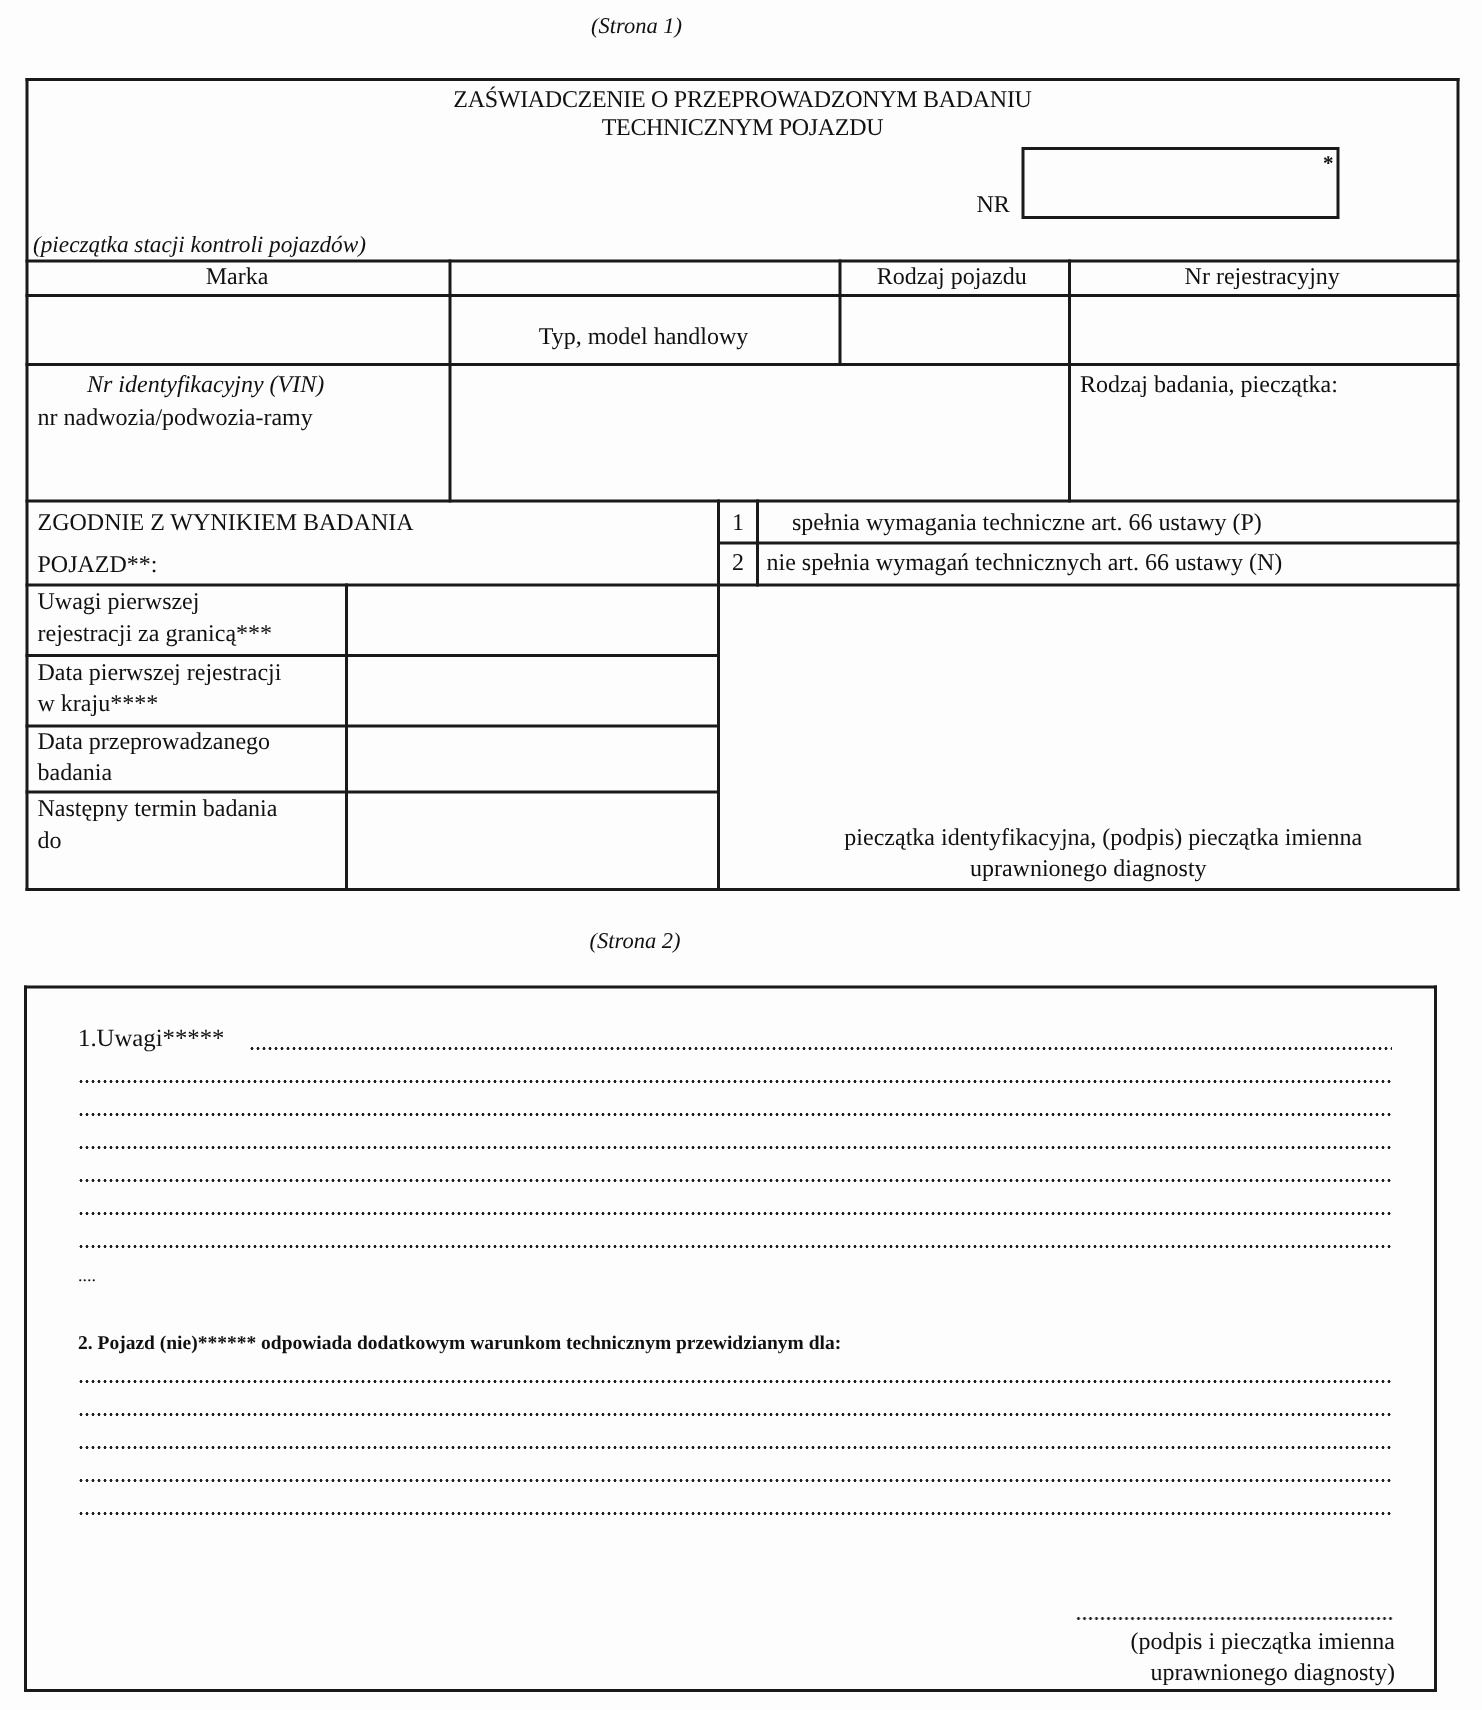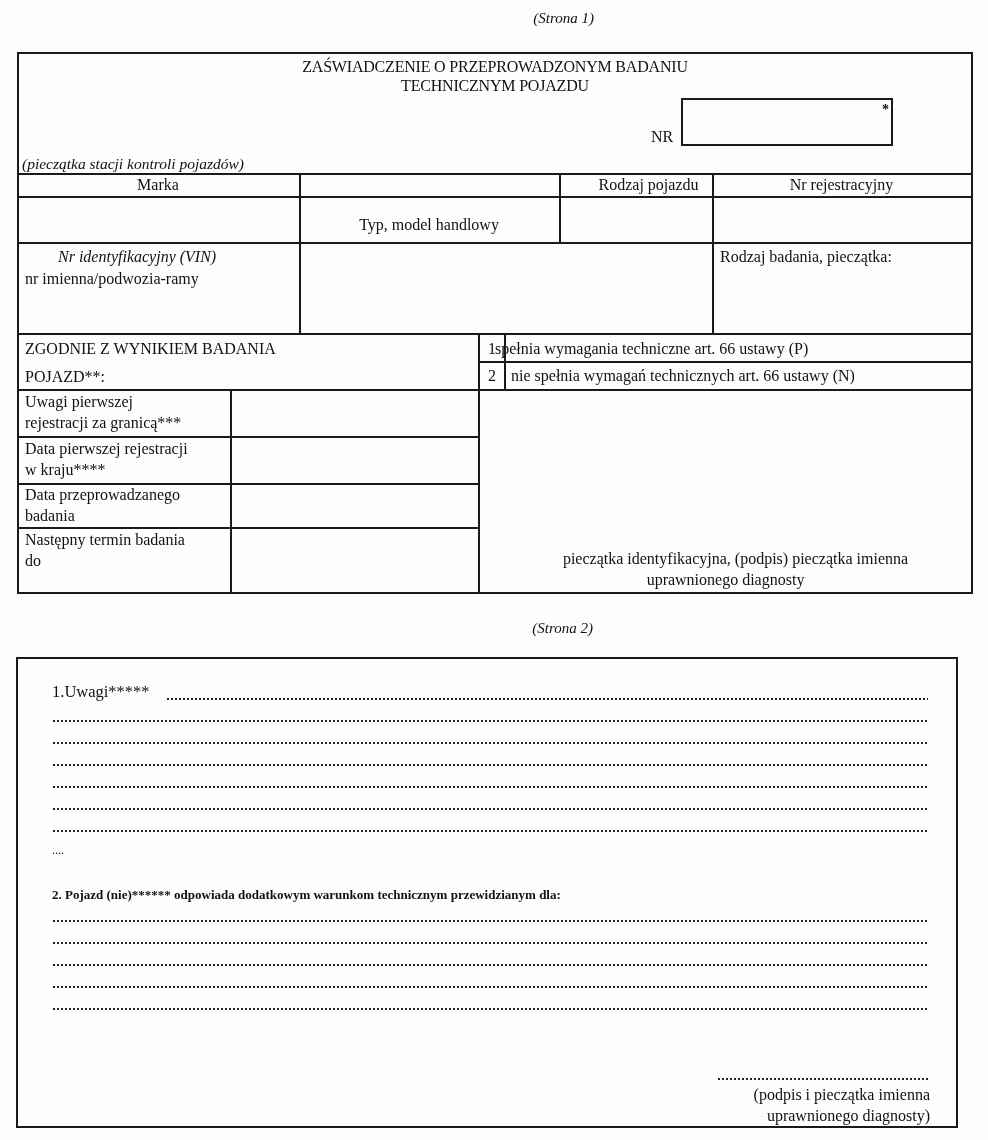--- a/index.html
+++ b/index.html
@@ -1,19 +1,19 @@
 <!DOCTYPE html>
 <html><head>
 <meta charset="utf-8">
 <style>
   html, body { margin:0; padding:0; background:#fdfdfd; }
   body { width:988px; height:1140px; position:relative; overflow:hidden;
          font-family:"Liberation Serif", "DejaVu Serif", serif; color:#111; font-size:16px; }
   .abs { position:absolute; }
-  .page-label { font-style:italic; font-size:15px; text-align:right; width:200px; }
+  .page-label { font-style:italic; font-size:15px; text-align:left; width:200px; }
   .line { position:absolute; background:#1a1a1a; }
   .h { height:2px; }
   .v { width:2px; }
   .txt { position:absolute; white-space:nowrap; line-height:18px; }
   .center { text-align:center; }
   .title { font-size:16px; letter-spacing:-0.2px; }
   .dots { position:absolute; left:52px; width:876px; height:2px;
           background-image: radial-gradient(circle, #222 0.9px, transparent 1.1px);
           background-size:4px 2px; background-repeat:repeat-x; }
   .field { position:absolute; background:transparent; border:none; outline:none; }
@@ -50,40 +50,40 @@
 
   <div class="line v" style="left:299px; top:173px; height:162px;"></div>
   <div class="line v" style="left:559px; top:173px; height:71px;"></div>
   <div class="line v" style="left:712px; top:173px; height:162px;"></div>
   <div class="line v" style="left:478px; top:333px; height:261px;"></div>
   <div class="line v" style="left:504px; top:333px; height:58px;"></div>
   <div class="line v" style="left:230px; top:389px; height:205px;"></div>
 
   <div class="txt center" style="left:17px; width:282px; top:176px;">Marka</div>
   <div class="txt center" style="left:299px; width:260px; top:176px;margin-top:40px;">Typ, model handlowy</div>
-  <div class="txt center" style="left:559px; width:179px; top:176px;">Rodzaj pojazdu</div>
+  <div class="txt center" style="left:545px; width:179px; top:176px;">Rodzaj pojazdu</div>
   <div class="txt center" style="left:712px; width:259px; top:176px;">Nr rejestracyjny</div>
 
   <div class="field txt" style="left:22px; top:212px; width:272px;"></div>
   <div class="field txt" style="left:304px; top:212px; width:250px;"></div>
   <div class="field txt" style="left:564px; top:212px; width:143px;"></div>
   <div class="field txt" style="left:717px; top:212px; width:249px;"></div>
 
   <div class="txt" style="left:58px; top:248px;font-style:italic;">Nr identyfikacyjny (VIN)</div>
-  <div class="txt" style="left:25px; top:270px;">nr imienna/podwozia-ramy</div>
+  <div class="txt" style="left:25px; top:270px;">nr nadwozia/podwozia-ramy</div>
   <div class="field txt" style="left:304px; top:260px; width:403px;"></div>
   <div class="txt" style="left:720px; top:248px;">Rodzaj badania, pieczątka:</div>
   <div class="field txt" style="left:720px; top:272px; width:245px;"></div>
 
   <div class="txt" style="left:25px; top:340px;">ZGODNIE Z WYNIKIEM BADANIA</div>
   <div class="txt" style="left:25px; top:368px;">POJAZD**:</div>
 
   <div>
     <div class="txt center" style="left:480px; width:24px; top:340px;">1</div>
-    <div class="txt" style="left:495px; top:340px;text-align:right;">spełnia wymagania techniczne art. 66 ustawy (P)</div>
+    <div class="txt" style="left:528px; top:340px;text-align:right;">spełnia wymagania techniczne art. 66 ustawy (P)</div>
   </div>
   <div>
     <div class="txt center" style="left:480px; width:24px; top:367px;">2</div>
     <div class="txt" style="left:511px; top:367px;">nie spełnia wymagań technicznych art. 66 ustawy (N)</div>
   </div>
 
   <div class="line h" style="left:17px; top:436px; width:463px;"></div>
   <div class="line h" style="left:17px; top:483px; width:463px;"></div>
   <div class="line h" style="left:17px; top:527px; width:463px;"></div>
 

